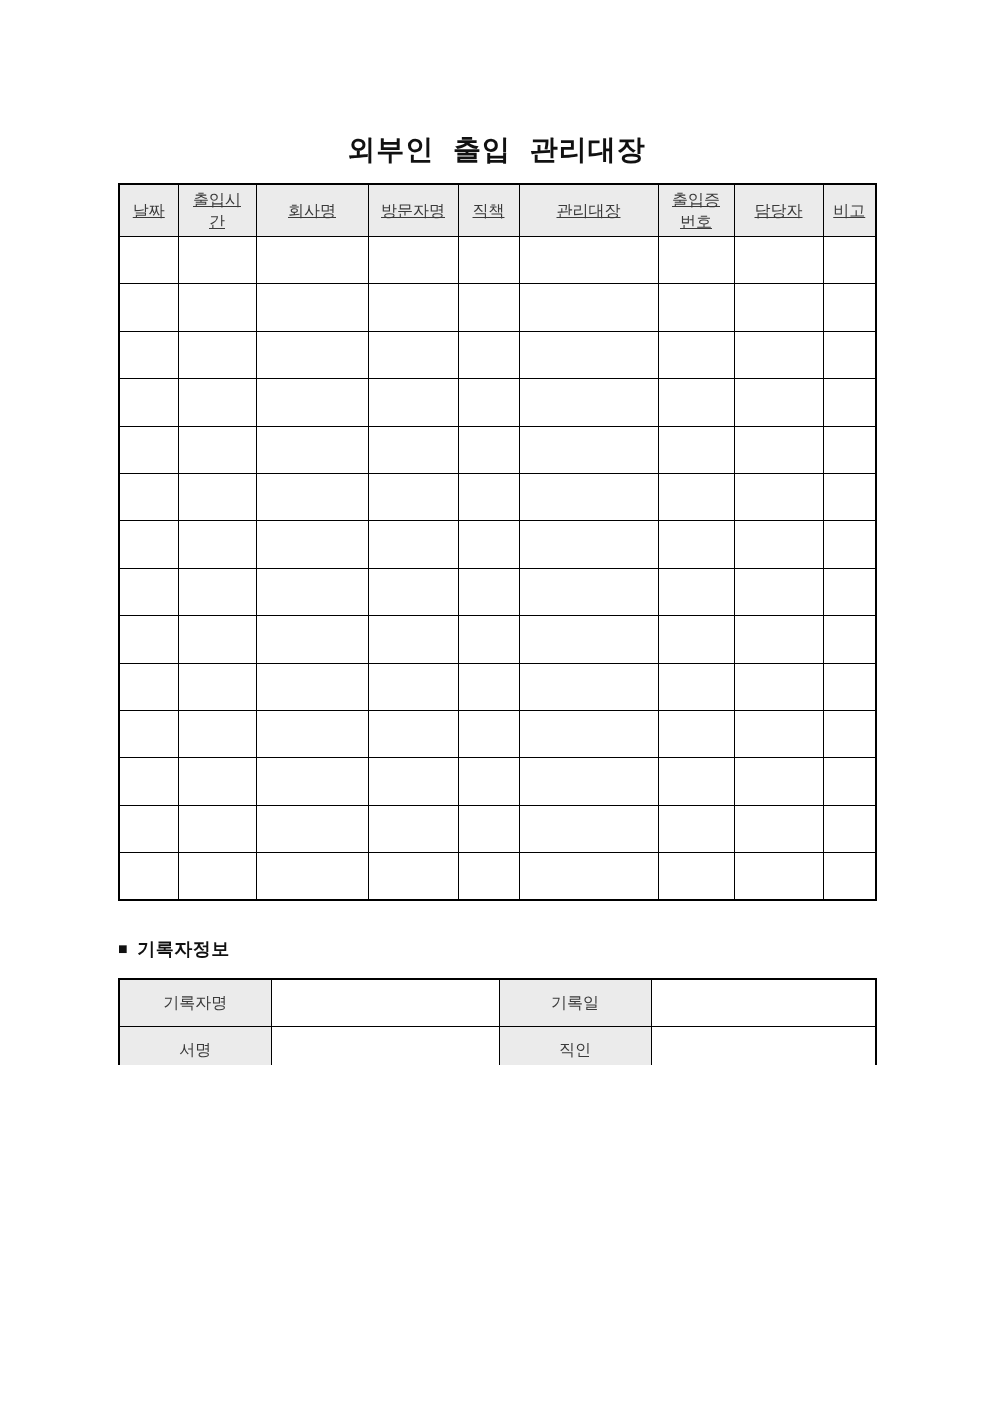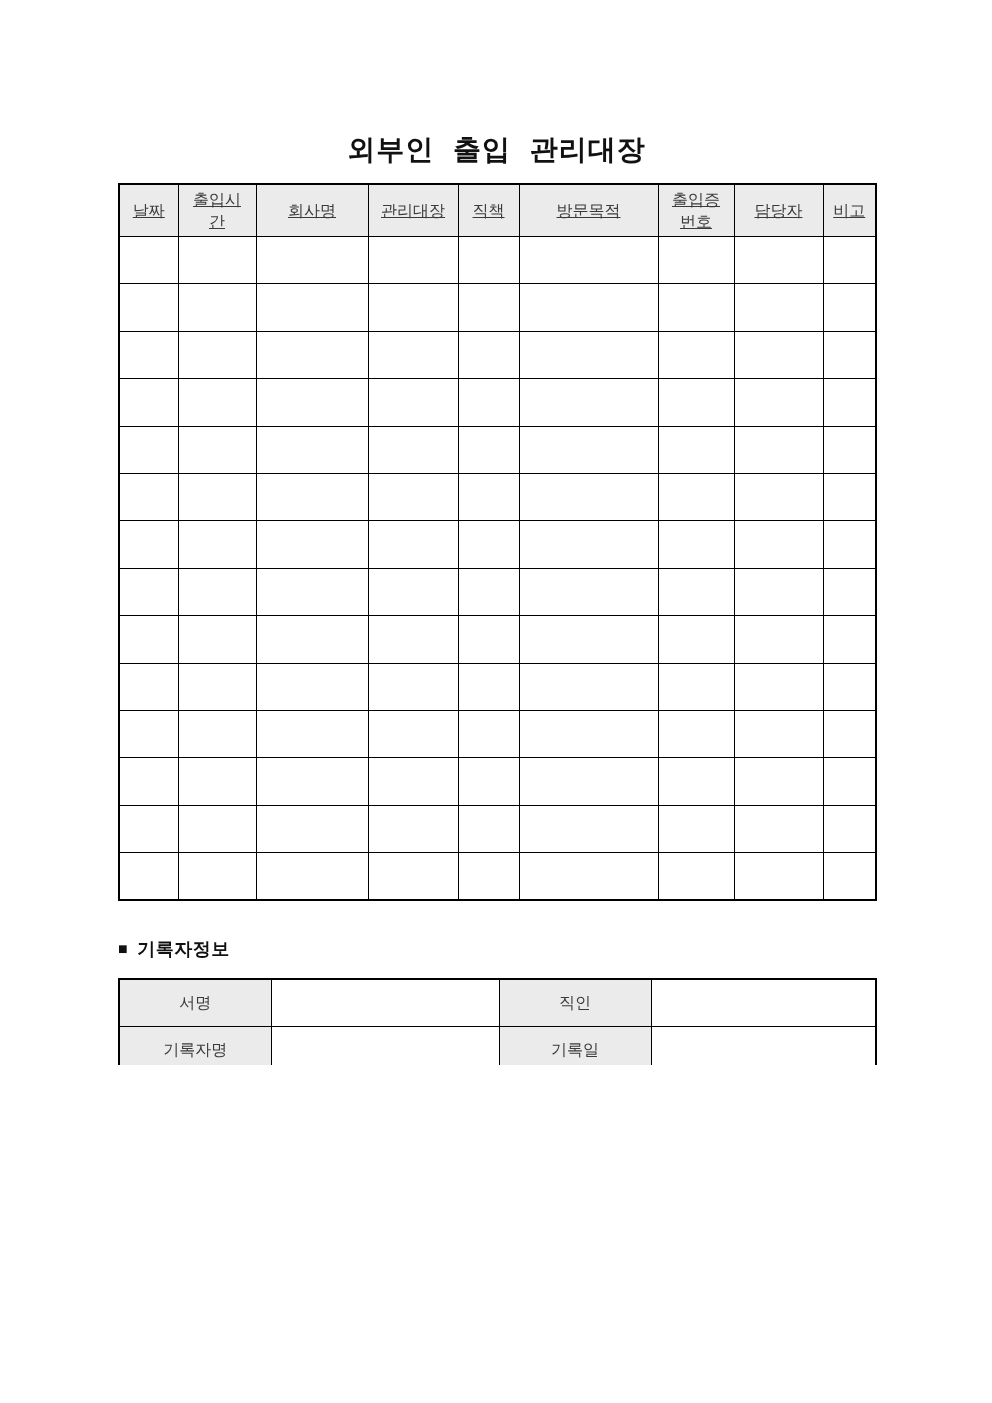--- a/index.html
+++ b/index.html
@@ -124,23 +124,23 @@
         <col style="width:76px">
           <col style="width:89px">
           <col style="width:53px">
       </colgroup>
       <thead>
         <tr>
           <th>날짜</th>
           <th>출입시
 간</th>
           <th>회사명</th>
+          <th>방문자명</th>
+          <th>직책</th>
           <th>관리대장</th>
-          <th>직책</th>
-          <th>방문목적</th>
           <th>출입증
 번호</th>
           <th>담당자</th>
           <th>비고</th>
         </tr>
       </thead>
       <tbody>
           <tr>
             <td></td>
             <td></td>
@@ -304,28 +304,28 @@
 
     <table class="recorder">
       <colgroup>
         <col style="width:152px">
           <col style="width:228px">
         <col style="width:152px">
           <col style="width:225px">
       </colgroup>
       <tbody>
         <tr>
+          <td class="label">기록자명</td>
+          <td class="value"></td>
+          <td class="label">기록일</td>
+          <td class="value"></td>
+        </tr>
+        <tr>
           <td class="label">서명</td>
           <td class="value"></td>
           <td class="label">직인</td>
           <td class="value"></td>
         </tr>
-        <tr>
-          <td class="label">기록자명</td>
-          <td class="value"></td>
-          <td class="label">기록일</td>
-          <td class="value"></td>
-        </tr>
       </tbody>
     </table>
 
   </div>
 </div>
 
 </body></html>

